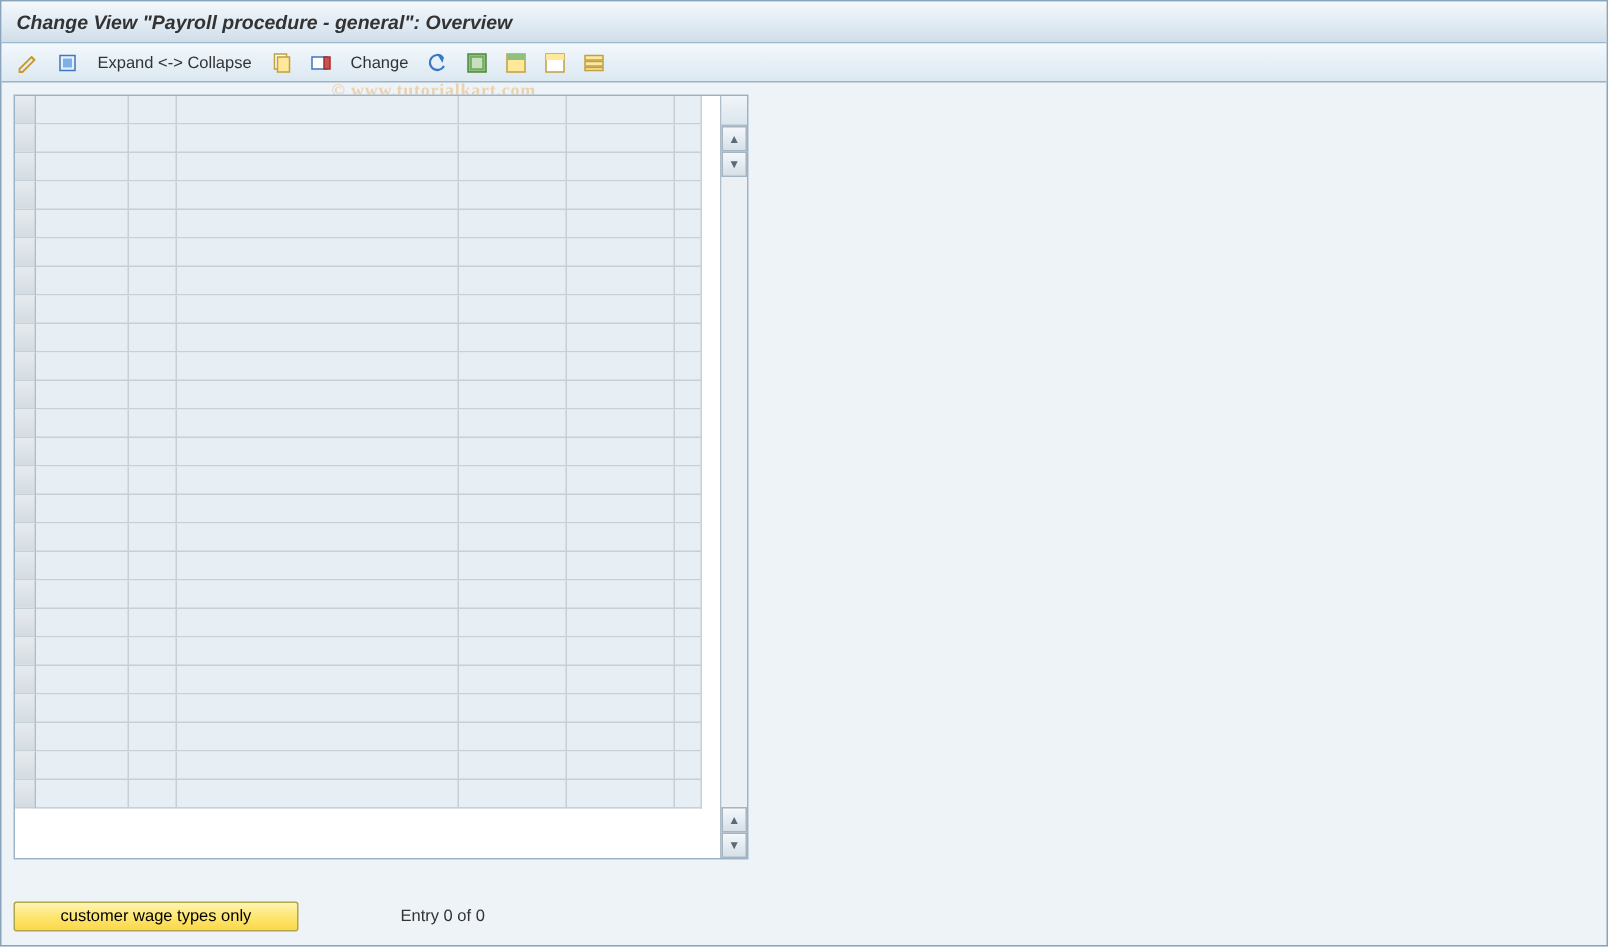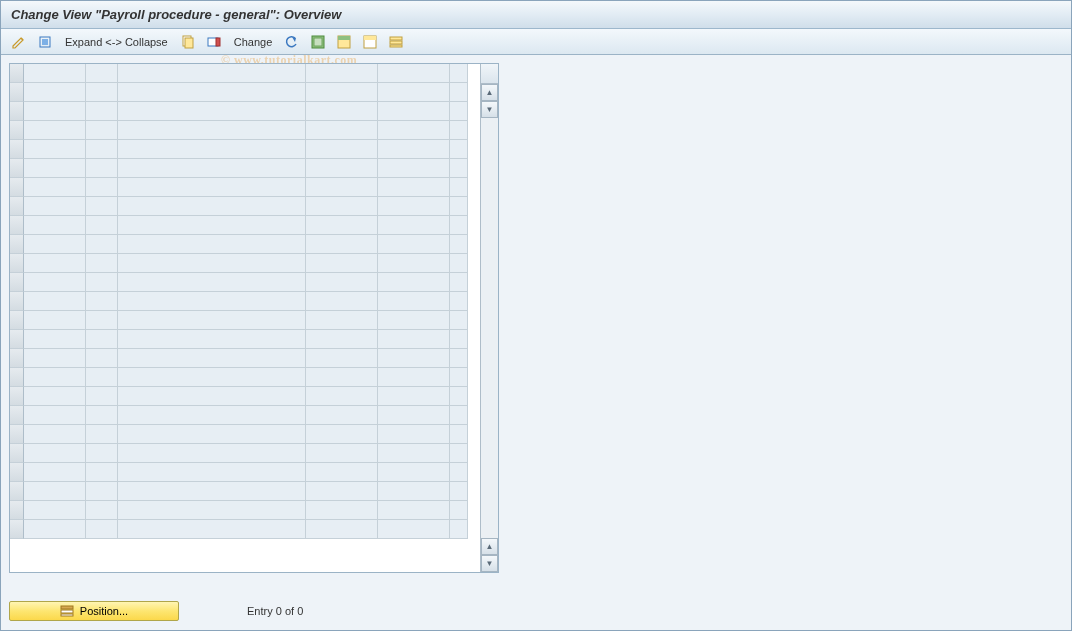--- a/index.html
+++ b/index.html
@@ -486,24 +486,17 @@
       <div class="vscroll-arrow">▲</div>
       <div class="vscroll-arrow">▼</div>
       <div class="vscroll-track"></div>
       <div class="vscroll-arrow">▲</div>
       <div class="vscroll-arrow">▼</div>
     </div>
   </div>
 </div>
 
 <div class="footer">
-  <div class="footer-btn" style="width:170px">
-    <span class="icon-slot">
-      <svg width="14" height="14" viewBox="0 0 14 14">
-          <rect x="1" y="2" width="12" height="3" fill="#d6a850" stroke="#a07820"></rect>
-          <rect x="1" y="6" width="12" height="3" fill="#fff" stroke="#a07820"></rect>
-          <rect x="1" y="10" width="12" height="2" fill="#fff" stroke="#a07820"></rect>
-        </svg>
-    </span>
-    <span>Position...</span>
+  <div class="footer-btn">
+    <span>customer wage types only</span>
   </div>
   <span class="entry-text">Entry 0 of 0</span>
 </div>
 
 </body></html>

